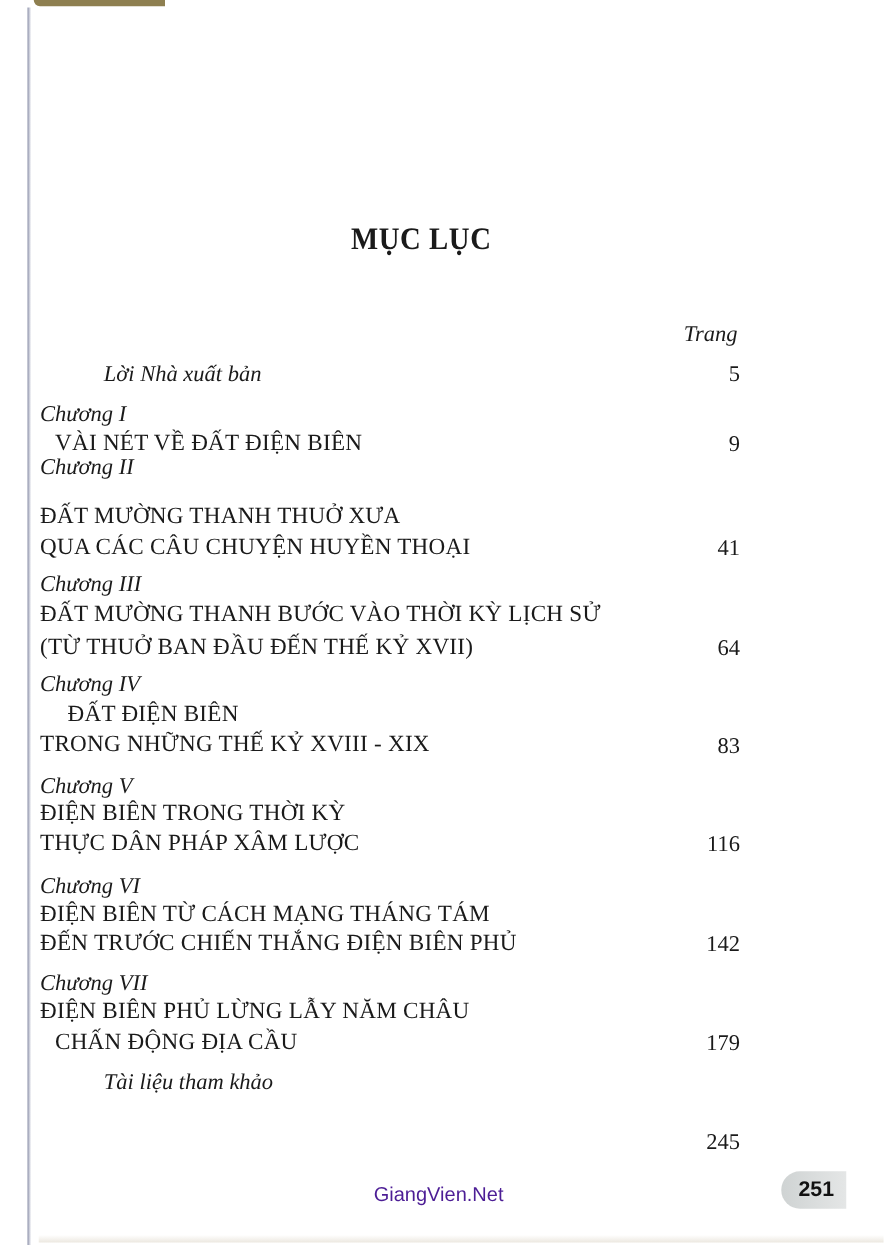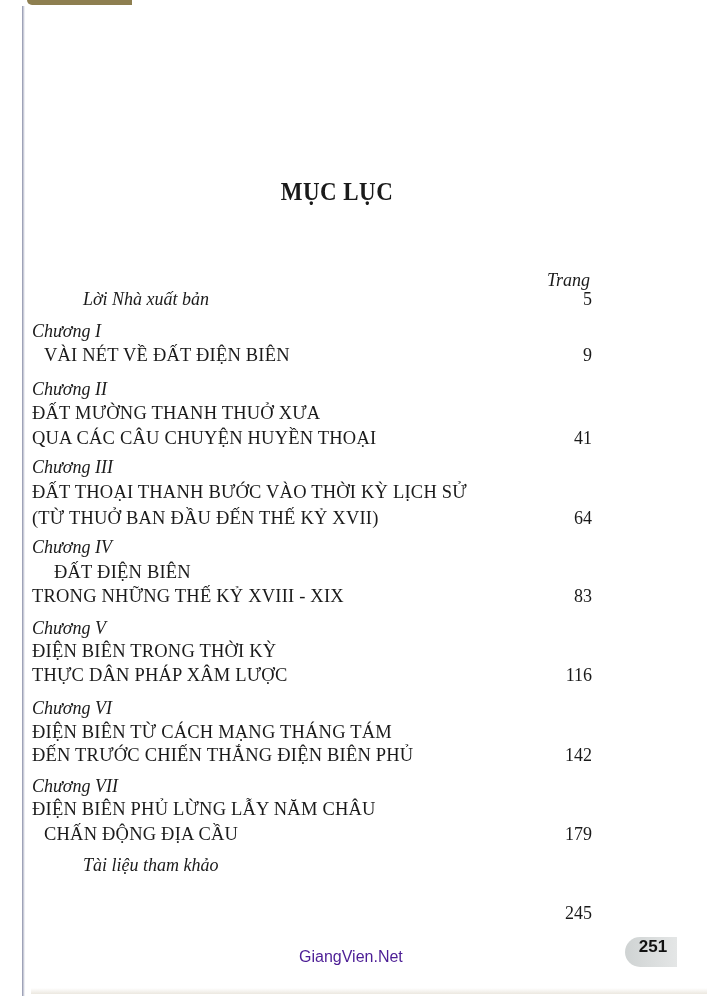--- a/index.html
+++ b/index.html
@@ -27,31 +27,31 @@
       font-family: "Liberation Serif", serif; font-weight: bold;
       font-size: 25px; letter-spacing: 0.5px; transform: scaleX(0.92);
     }
     .ital { font-family: "Liberation Serif", serif; font-style: italic; font-size: 18px; }
     .caps { font-family: "Liberation Serif", serif; font-size: 18.5px; letter-spacing: 0.2px; }
     .center { left: 0; width: 674px; text-align: left; margin-left: 32px; }
     .pnum {
       font-family: "Liberation Serif", serif; font-size: 18px;
       right: 115px; text-align: right;
     }
-    .trang { right: 117px; top: 270px; font-size: 18px; }
+    .trang { right: 117px; top: 257px; font-size: 18px; }
     .front { left: 83px; }
     .watermark {
       left: 299px; top: 948px; color: #4c1d95;
       font-family: "Liberation Sans", sans-serif; font-size: 16px; text-align: right;
     }
     .page-tab {
       position: absolute; left: 625px; top: 937px; width: 52px; height: 30px;
       background: linear-gradient(to right, #cfd3d3, #e4e6e6);
       border-top-left-radius: 15px; border-bottom-left-radius: 15px;
-      display: flex; justify-content: center;
+      display: flex; align-items: center; justify-content: center;
     }
     .page-tab span {
       font-family: "Liberation Sans", sans-serif; font-weight: bold;
       font-size: 17px; color: #111; padding-left: 4px;
     }
   </style>
 </head>
 <body>
 
 <div class="top-band"></div>
@@ -65,29 +65,29 @@
 <div class="abs ital front" style="top:289px;text-align:center;">Lời Nhà xuất bản</div>
 <div class="abs pnum" style="top:289px;">5</div>
 
 <div>
   <div class="abs ital center" style="top:321px;">Chương I</div>
   <div class="abs caps center" style="top:345px;padding-left:12px;">VÀI NÉT VỀ ĐẤT ĐIỆN BIÊN</div>
   <div class="abs pnum" style="top:345px;">9</div>
 </div>
 
 <div>
-  <div class="abs ital center" style="top:379px;">Chương II</div>
+  <div class="abs ital center" style="top:363px;">Chương II</div>
   <div class="abs caps center" style="top:403px;">ĐẤT MƯỜNG THANH THUỞ XƯA</div>
   <div class="abs caps center" style="top:428px;">QUA CÁC CÂU CHUYỆN HUYỀN THOẠI</div>
   <div class="abs pnum" style="top:428px;">41</div>
 </div>
 
 <div>
   <div class="abs ital center" style="top:457px;">Chương III</div>
-  <div class="abs caps center" style="top:482px;">ĐẤT THOẠI THANH BƯỚC VÀO THỜI KỲ LỊCH SỬ</div>
+  <div class="abs caps center" style="top:482px;">ĐẤT MƯỜNG THANH BƯỚC VÀO THỜI KỲ LỊCH SỬ</div>
   <div class="abs caps center" style="top:508px;">(TỪ THUỞ BAN ĐẦU ĐẾN THẾ KỶ XVII)</div>
   <div class="abs pnum" style="top:508px;">64</div>
 </div>
 
 <div>
   <div class="abs ital center" style="top:537px;">Chương IV</div>
   <div class="abs caps center" style="top:562px;padding-left:22px;">ĐẤT ĐIỆN BIÊN</div>
   <div class="abs caps center" style="top:586px;">TRONG NHỮNG THẾ KỶ XVIII - XIX</div>
   <div class="abs pnum" style="top:586px;">83</div>
 </div>

